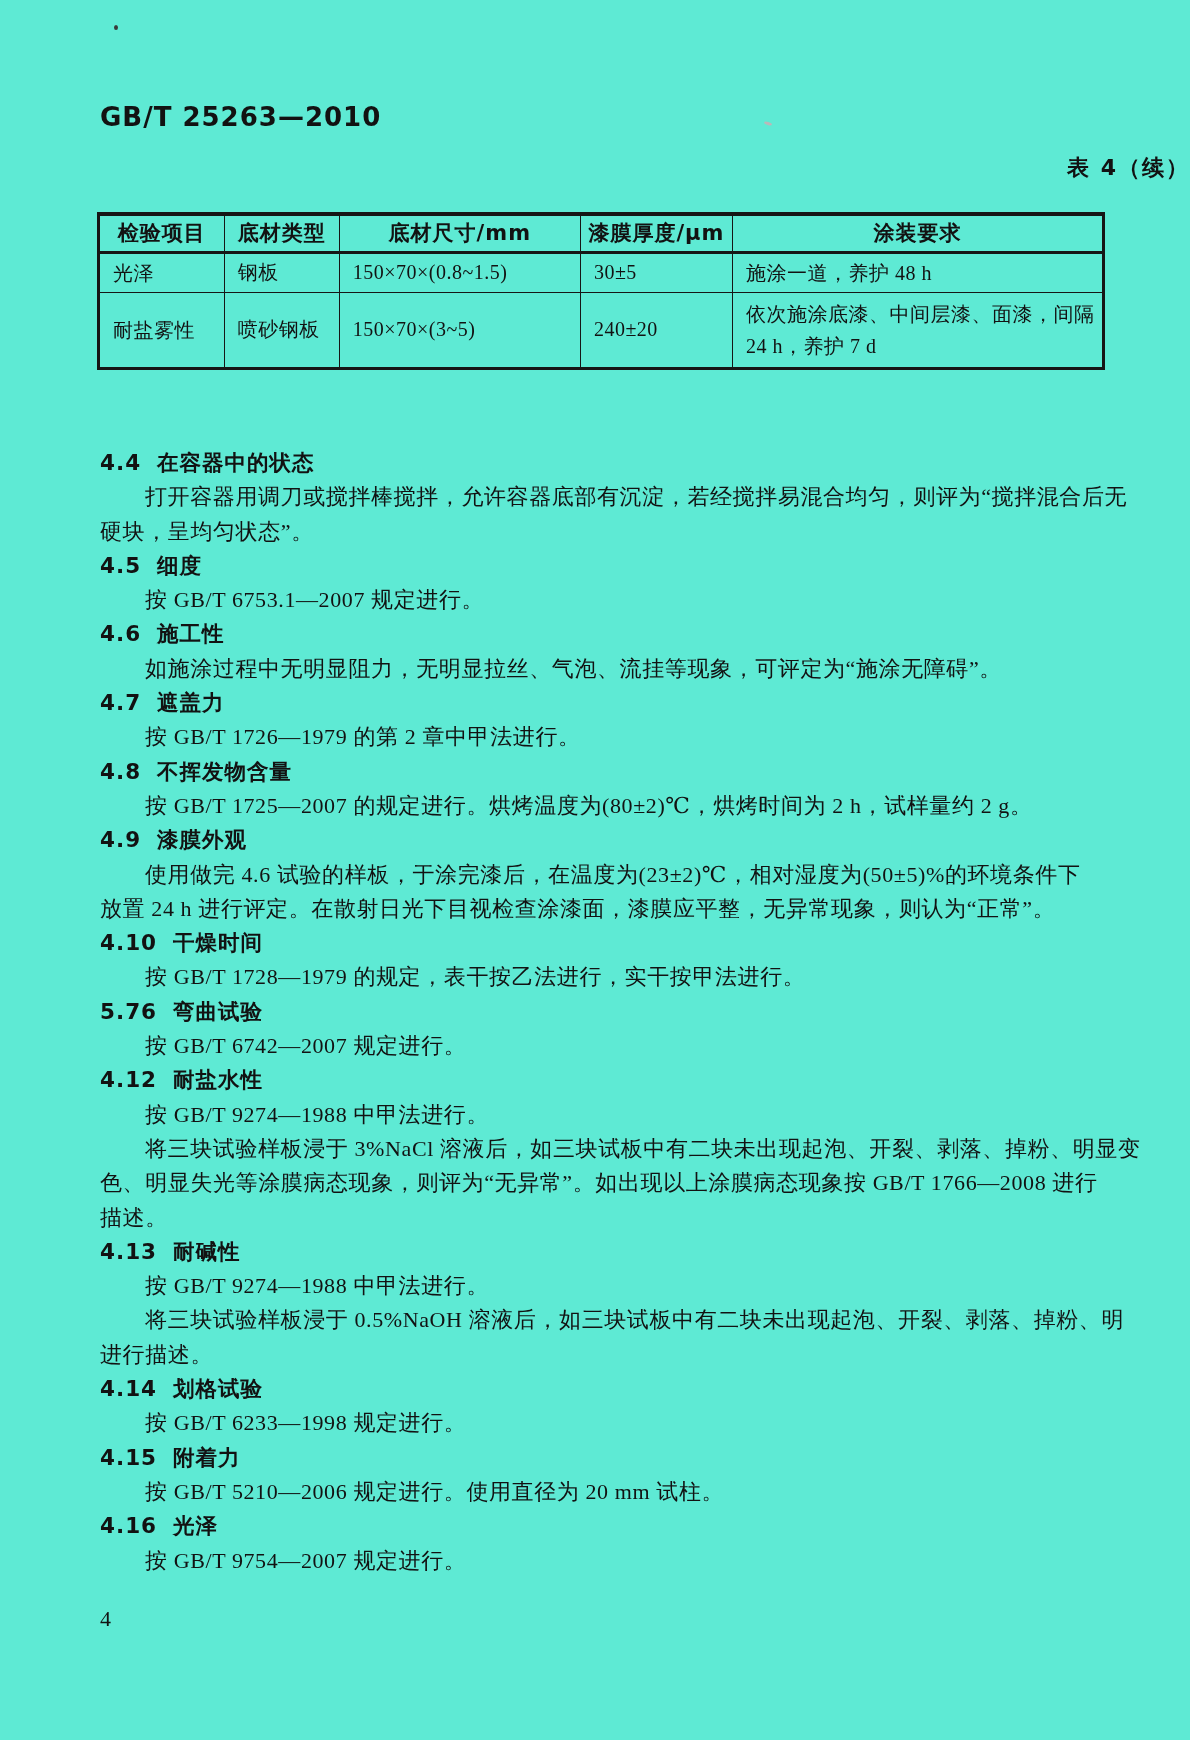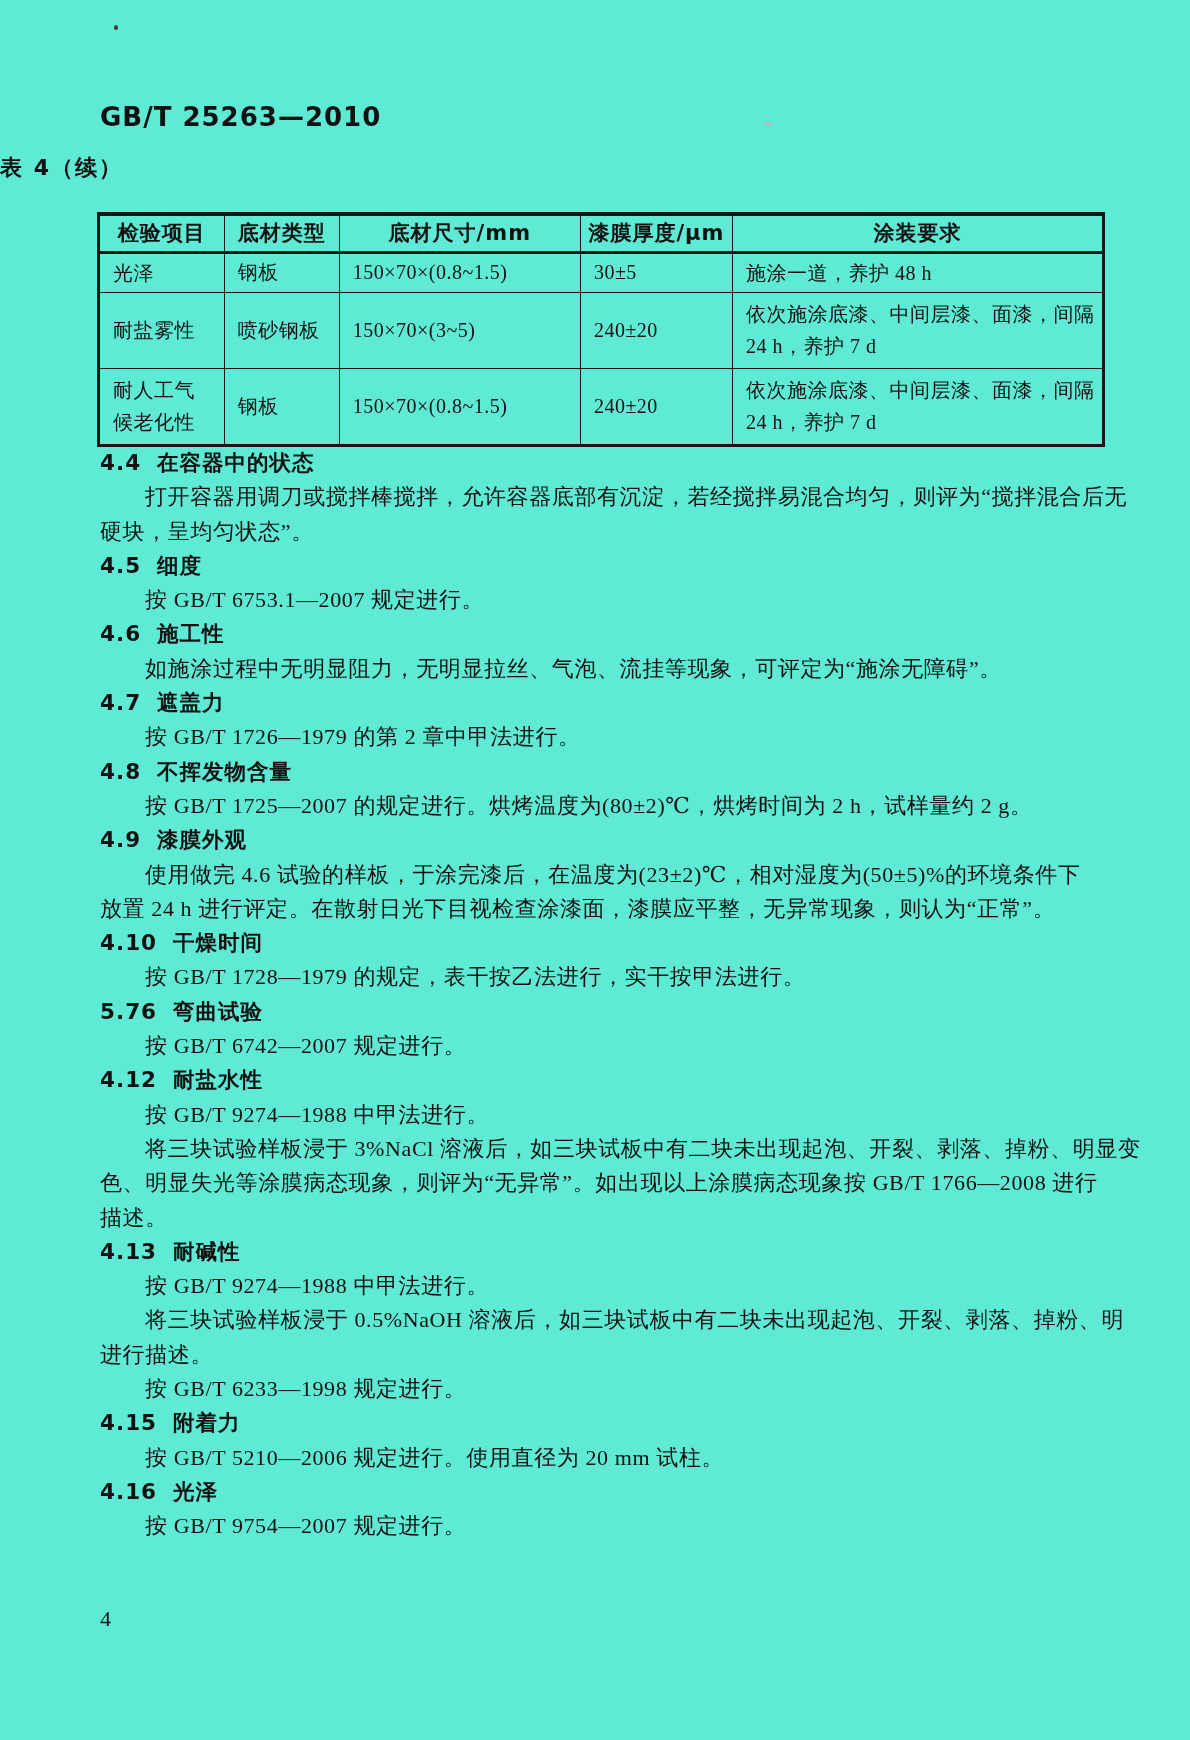--- a/index.html
+++ b/index.html
@@ -12,21 +12,21 @@
     overflow:hidden;
     margin:0 auto;
   }
   .doc-header{
     position:absolute;left:100px;top:102px;
     font-family:"DejaVu Sans","Liberation Sans",sans-serif;
     font-weight:bold;font-size:26px;letter-spacing:1px;
   }
   .table-title{
     position:absolute;left:0;top:153px;width:1190px;
-    text-align:left;
+    text-align:right;
     font-family:"DejaVu Sans","Liberation Sans",sans-serif;
     font-weight:bold;font-size:22px;letter-spacing:2px;
   }
   table.spec{
     position:absolute;left:97px;top:212px;width:1008px;
     border-collapse:collapse;
     border:3px solid #161616;
     border-top-width:4px;
   }
   table.spec th, table.spec td{
@@ -107,29 +107,20 @@
         <td class="pre">施涂一道，养护 48 h</td>
       </tr>
       <tr class="r2">
         <td class="pre">耐盐雾性</td>
         <td>喷砂钢板</td>
         <td>150×70×(3~5)</td>
         <td>240±20</td>
         <td class="pre">依次施涂底漆、中间层漆、面漆，间隔
 24 h，养护 7 d</td>
       </tr>
-      <tr class="r3">
-        <td class="pre">耐人工气
-候老化性</td>
-        <td>钢板</td>
-        <td>150×70×(0.8~1.5)</td>
-        <td>240±20</td>
-        <td class="pre">依次施涂底漆、中间层漆、面漆，间隔
-24 h，养护 7 d</td>
-      </tr>
     </tbody>
   </table>
 
   <div class="content">
       <div class="line heading"><span class="hnum">4.4</span><span>在容器中的状态</span></div>
       <div class="line body indent">打开容器用调刀或搅拌棒搅拌，允许容器底部有沉淀，若经搅拌易混合均匀，则评为“搅拌混合后无</div>
       <div class="line body">硬块，呈均匀状态”。</div>
       <div class="line heading"><span class="hnum">4.5</span><span>细度</span></div>
       <div class="line body indent">按 GB/T 6753.1—2007 规定进行。</div>
       <div class="line heading"><span class="hnum">4.6</span><span>施工性</span></div>
@@ -147,20 +138,21 @@
       <div class="line body indent">按 GB/T 6742—2007 规定进行。</div>
       <div class="line heading"><span class="hnum">4.12</span><span>耐盐水性</span></div>
       <div class="line body indent">按 GB/T 9274—1988 中甲法进行。</div>
       <div class="line body indent">将三块试验样板浸于 3%NaCl 溶液后，如三块试板中有二块未出现起泡、开裂、剥落、掉粉、明显变</div>
       <div class="line body">色、明显失光等涂膜病态现象，则评为“无异常”。如出现以上涂膜病态现象按 GB/T 1766—2008 进行</div>
       <div class="line body">描述。</div>
       <div class="line heading"><span class="hnum">4.13</span><span>耐碱性</span></div>
       <div class="line body indent">按 GB/T 9274—1988 中甲法进行。</div>
       <div class="line body indent">将三块试验样板浸于 0.5%NaOH 溶液后，如三块试板中有二块未出现起泡、开裂、剥落、掉粉、明</div>
       <div class="line body">进行描述。</div>
+      <div class="line heading"><span class="hnum">4.14</span><span>划格试验</span></div>
       <div class="line body indent">按 GB/T 6233—1998 规定进行。</div>
       <div class="line heading"><span class="hnum">4.15</span><span>附着力</span></div>
       <div class="line body indent">按 GB/T 5210—2006 规定进行。使用直径为 20 mm 试柱。</div>
       <div class="line heading"><span class="hnum">4.16</span><span>光泽</span></div>
       <div class="line body indent">按 GB/T 9754—2007 规定进行。</div>
     </div>
 
   <div class="page-number">4</div>
 
 </div>

